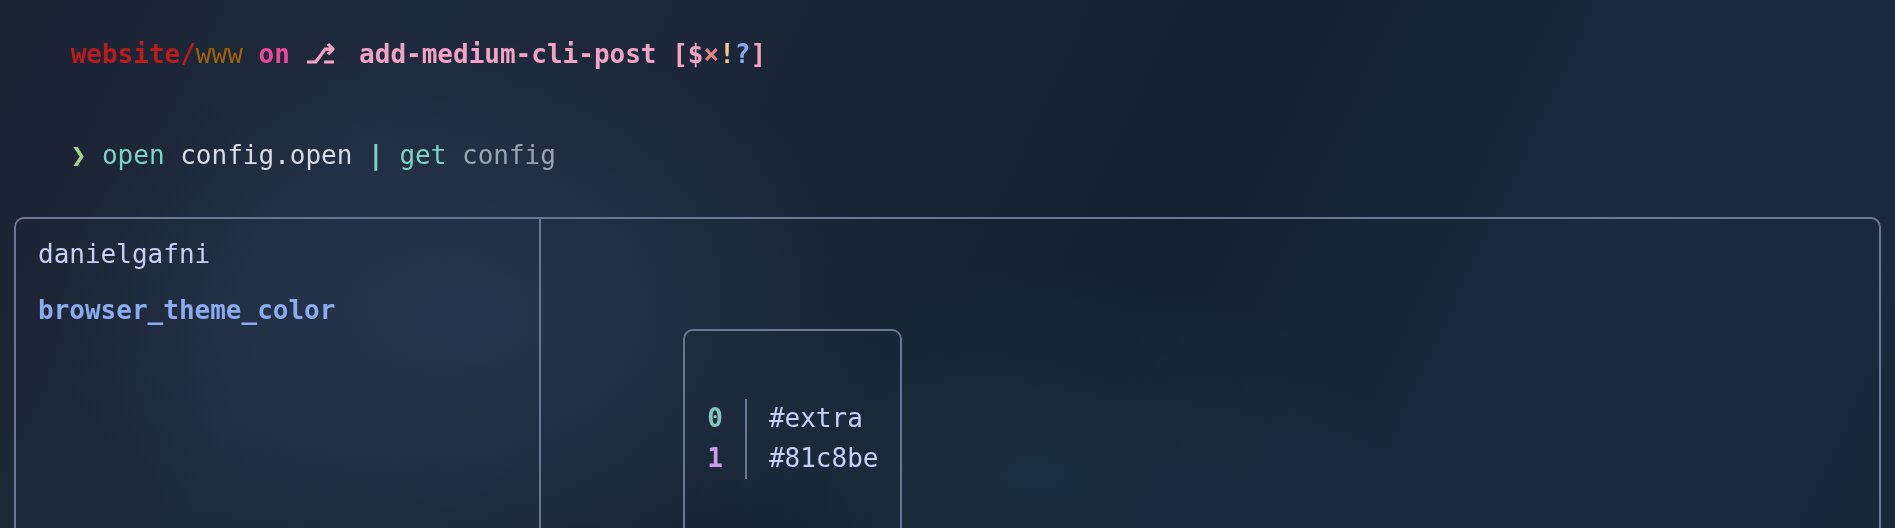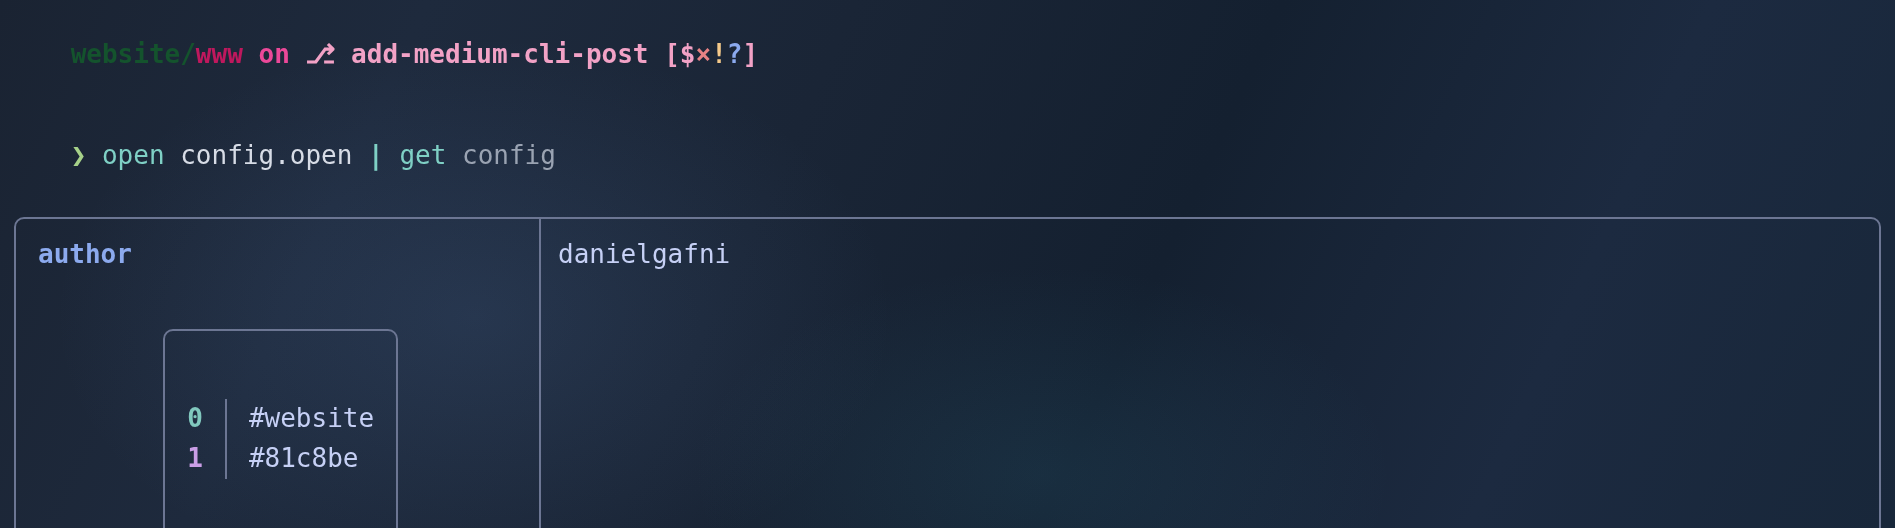--- a/index.html
+++ b/index.html
@@ -22,25 +22,25 @@
                 radial-gradient(ellipse 500px 300px at 55% 90%, rgba(60,150,180,0.12), transparent 70%);
     pointer-events: none;
   }
   .term {
     position: relative;
     padding: 4px 8px;
   }
   .prompt-line1 {
     white-space: pre;
   }
-  .path-main { color: #14532d; font-weight: bold; margin-top: 24px; }
-  .path-sub  { color: #be185d; font-weight: bold; }
+  .path-main { color: #b91c1c; font-weight: bold; margin-top: 24px; }
+  .path-sub  { color: #a16207; font-weight: normal; }
   .on        { color: #ec4899; font-weight: bold; }
   .branch-icon { color: #f2a2c6; font-weight: bold; }
-  .branch    { color: #f2a2c6; font-weight: bold; }
+  .branch    { color: #f2a2c6; font-weight: bold; margin-left: 8px; }
   .status-br { color: #f2a2c6; font-weight: bold; }
   .status-dollar { color:#f2a2c6; font-weight:bold;}
   .status-x  { color: #e78284; font-weight: bold; }
   .status-bang{ color:#f4c98a; font-weight:bold;}
   .status-q  { color:#8caaee; font-weight:bold;}
 
   .prompt-line2 { white-space: pre; }
   .caret { color:#a6d189; font-weight:bold;}
   .cmd   { color:#7fd0c5; font-weight:normal;}
   .arg   { color:#d7dce6; }
@@ -107,33 +107,33 @@
   </div>
 
   <div class="prompt-line2">
     <span class="caret">❯</span><span> </span><span class="cmd">open</span><span> </span><span class="arg">config.open</span><span> </span><span class="pipe">|</span><span> </span><span class="cmd">get</span><span> </span><span class="arg2">config</span>
   </div>
 
   <div class="output-wrap">
     <div class="divider"></div>
 
     <div class="row">
-      <div class="key">author</div>
       <div class="val">danielgafni</div>
     </div>
 
     <div class="spacer"></div>
 
     <div class="row">
+      <div class="key">browser_theme_color</div>
       <div class="val">
         <div class="nested">
           <table>
             <tbody><tr>
               <td class="c1 idx0">0</td>
-              <td class="c2">#website</td>
+              <td class="c2">#extra</td>
             </tr>
             <tr>
               <td class="c1 idx1">1</td>
               <td class="c2">#81c8be</td>
             </tr>
           </tbody></table>
         </div>
       </div>
     </div>
 

